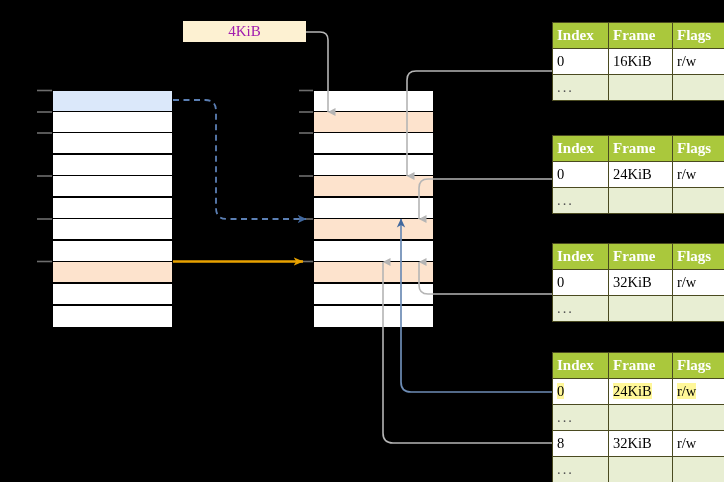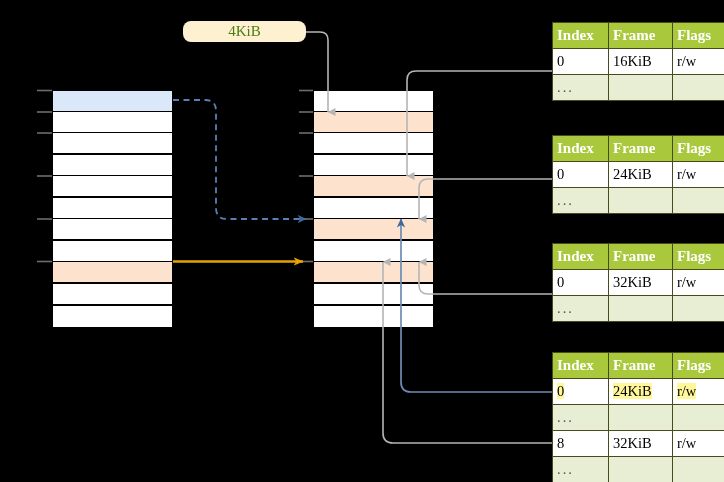--- a/index.html
+++ b/index.html
@@ -21,26 +21,25 @@
     background:#fff;
   }
   .cellrow.blue{background:#dbe8fa;}
   .cellrow.peach{background:#fde3cd;}
 
   
   .sizelabel{
     position:absolute;
     box-sizing:border-box;
     background:#fdf1d2;
-    color:#4d7c0f;
+    color:#a21caf;
     font-size:15px;
     text-align:center;
     line-height:21px;
     white-space:nowrap;
-    border-radius:8px;
   }
 
   
   .ptable{
     position:absolute;
     border-collapse:collapse;
     background:#fff;
     table-layout:fixed;
   }
   .ptable td,.ptable th{

